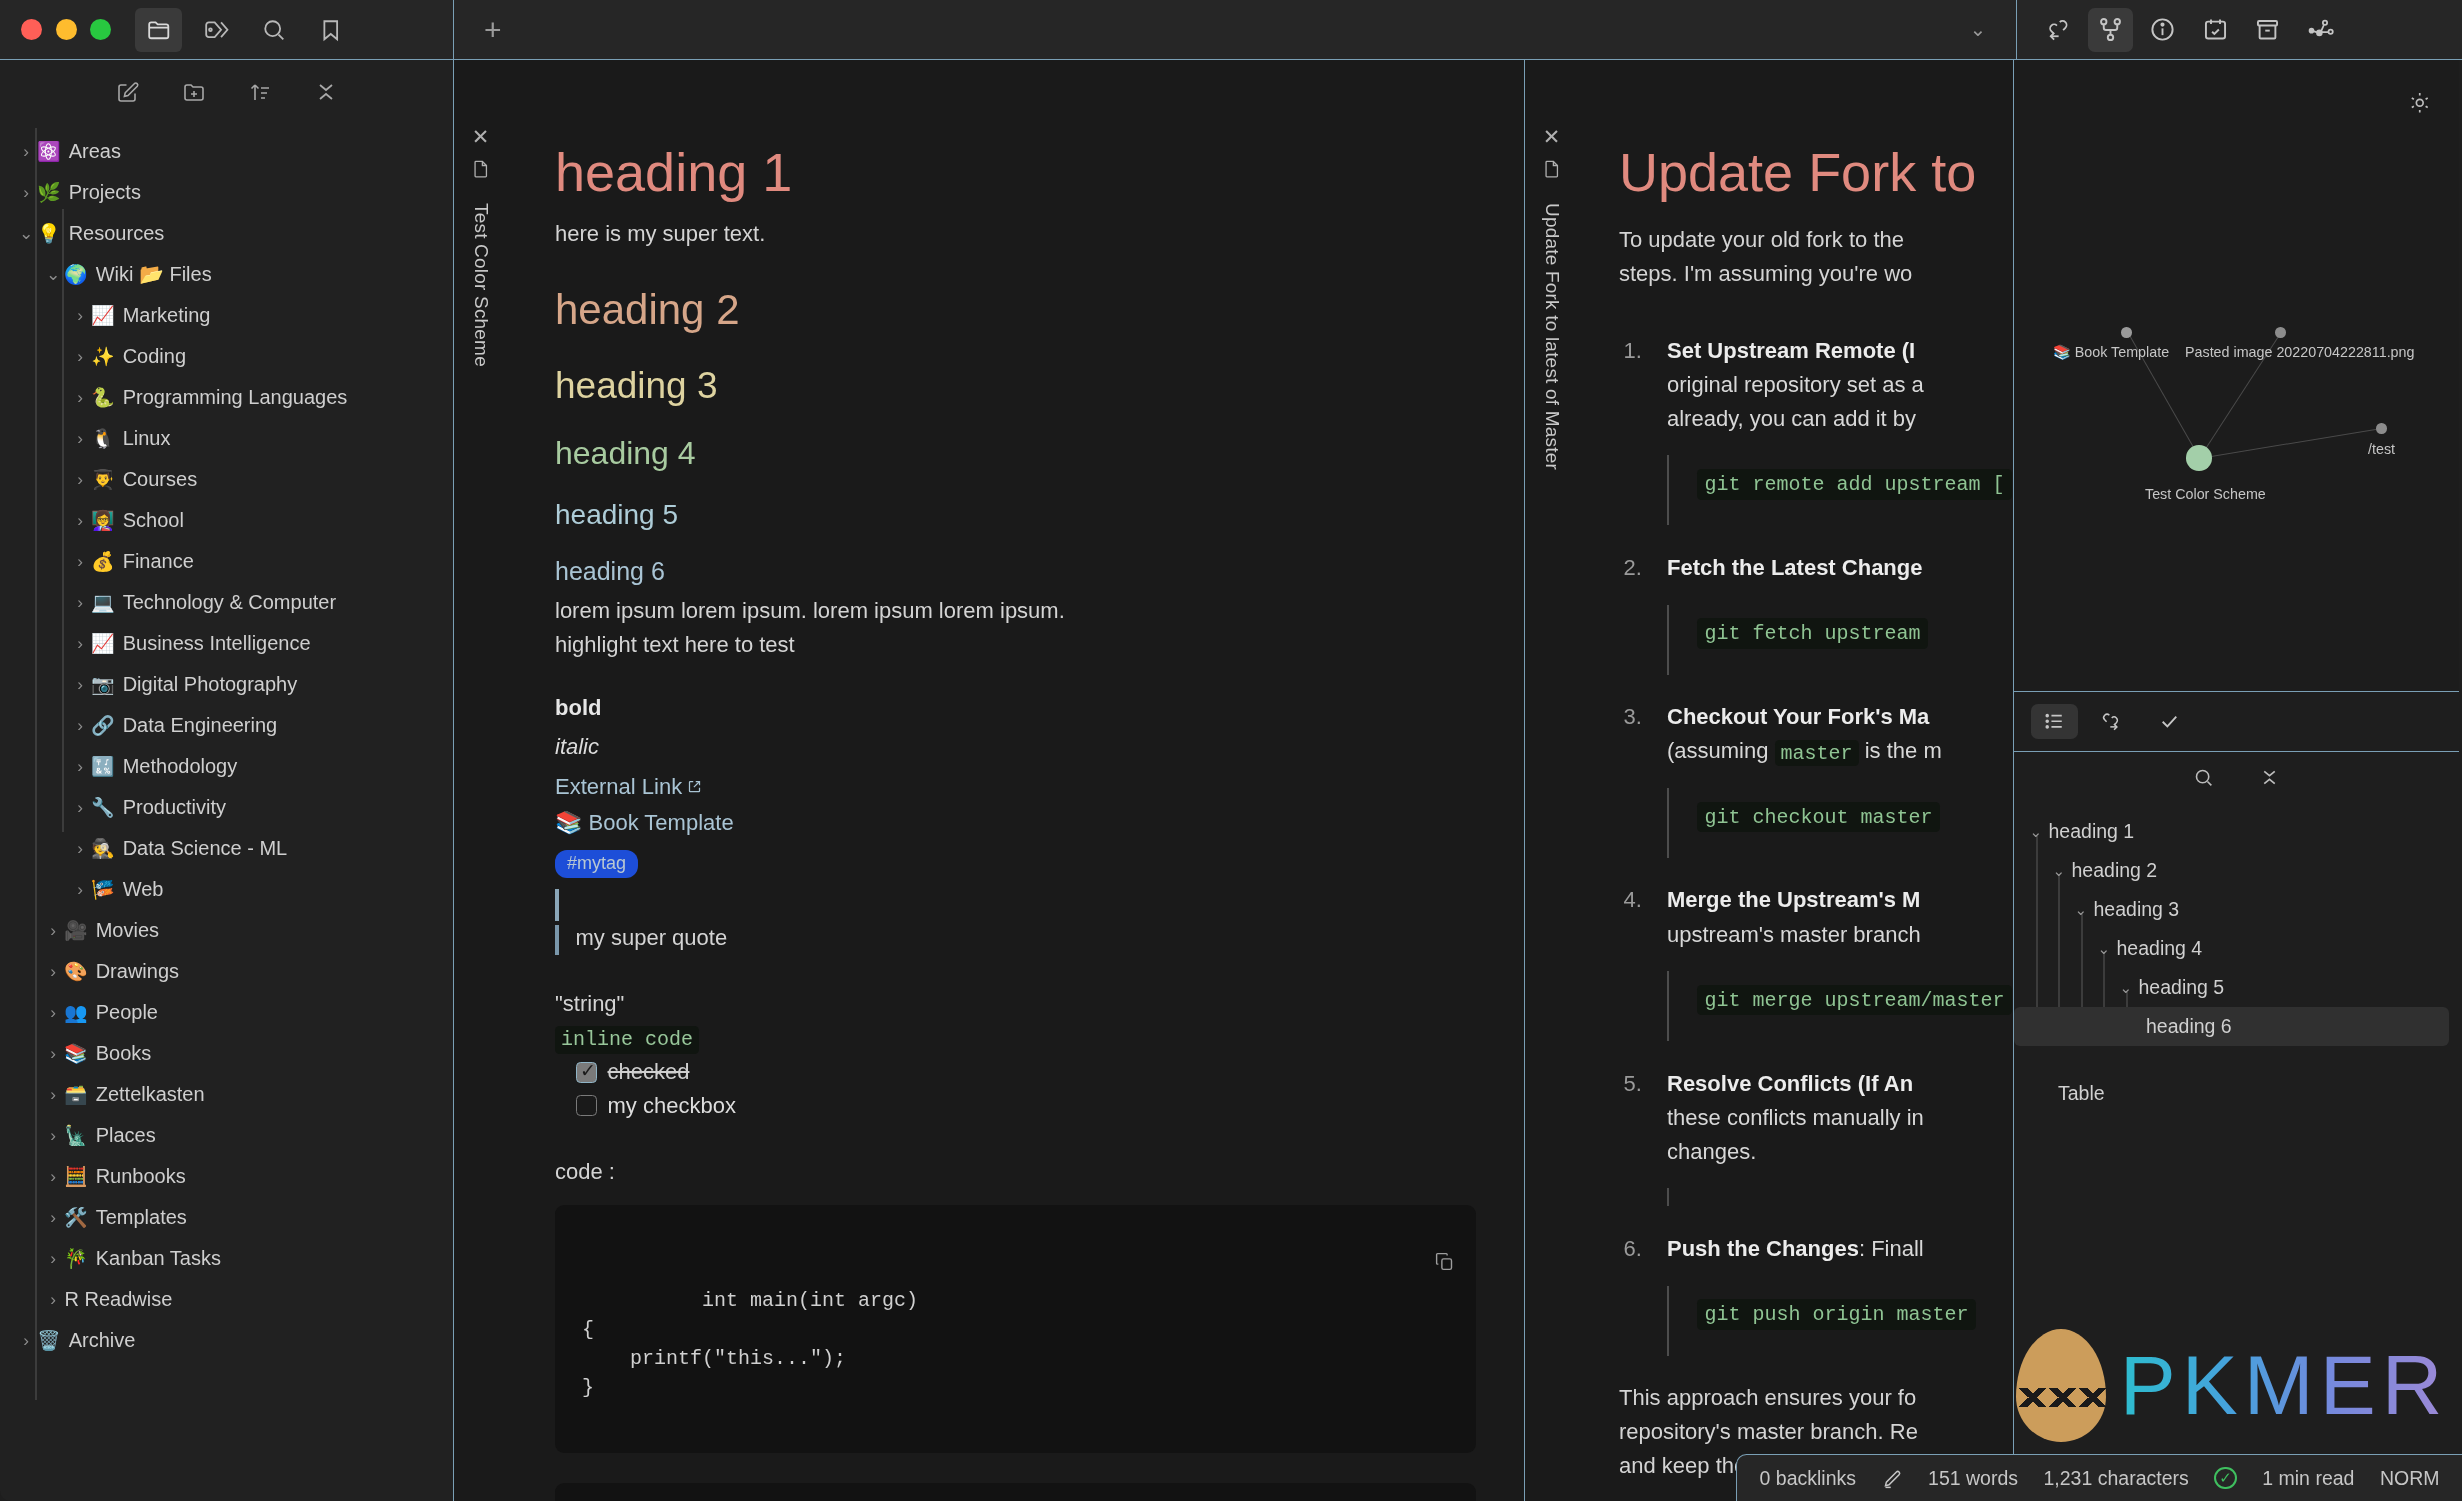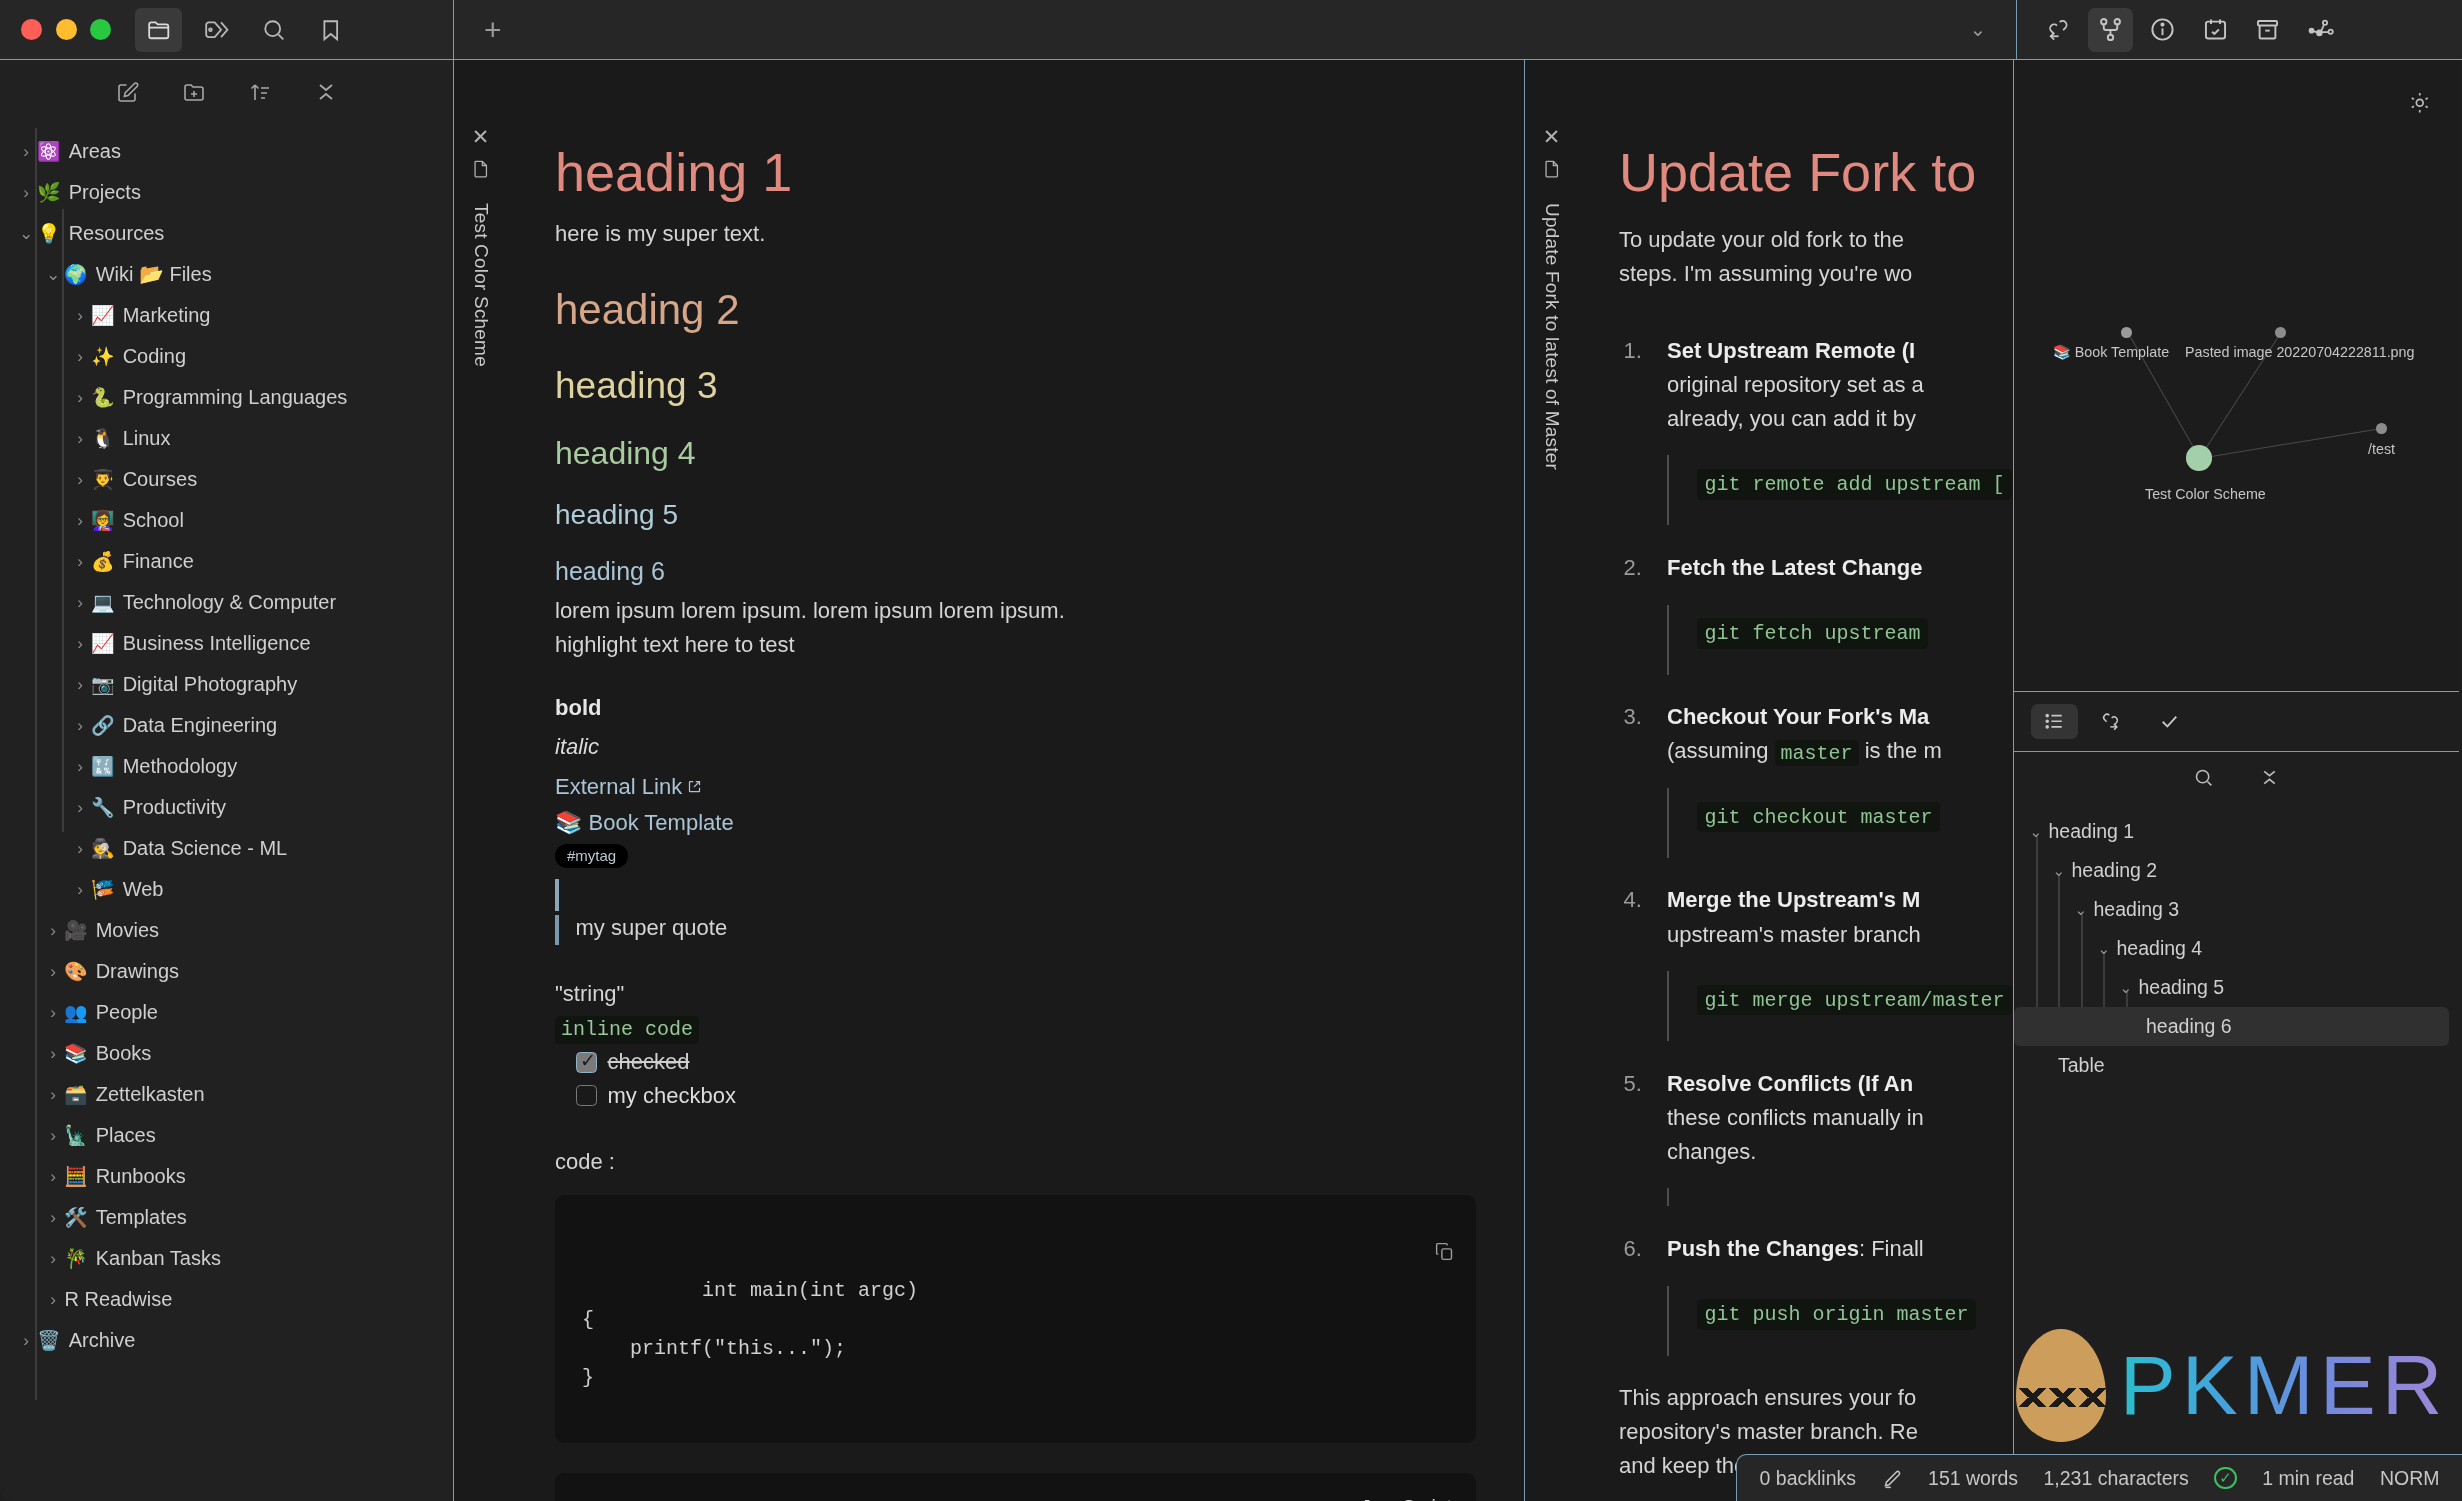--- a/index.html
+++ b/index.html
@@ -157,24 +157,25 @@
   .h6 { font-size: 25px; color: #a9c4d4; font-weight: 400; margin: 27px 0 9px; line-height:1.1;}
   .p  { font-size: 22px; color: #d4d4d4; line-height: 1.55; }
   .sp { margin-top: 28.5px; }
   .ital { font-style: italic; font-size: 22px; color: #dcdcdc; }
   .bld  { font-weight: 700; font-size: 22px; color: #e6e6e6; }
   .extlink { font-size: 22px; color: #a9c4d4; display: inline-flex; align-items: center; gap: 5.3px;}
   .extlink svg { width: 15px; height: 15px; }
   .ilink { font-size: 22px; color: #a9c4d4; }
   .tagpill {
     display: inline-block;
-    background: #000000; color: #b9c8d2;
+    background: #1d4ed8; color: #b9c8d2;
     border-radius: 12px;
     padding: 3.8px 12px;
-    font-size: 15px;
+    font-size: 18px;
+    margin-top: 6px;
   }
   .quote {
     border-left: 4.5px solid #7a97ab;
     padding-left: 16.5px;
     color: #d4d4d4;
     font-size: 22px;
     margin-top: 4.5px;
     min-height: 30px;
   }
   .quote.empty { min-height: 32px; border-left-color:#8aa6b8; }
@@ -274,21 +275,21 @@
     padding-left: 9px; position: relative;
   }
   .ol-item .ch { width: 25.5px; color: #9a9a9a; font-size: 15px; display:flex; align-items:center; justify-content:center;}
   .ol-item.sel { background: #303030; border-radius: 6px; margin-right: 10.5px;}
   .ol-d1 { padding-left: 9px; }
   .ol-d2 { padding-left: 32px; }
   .ol-d3 { padding-left: 54px; }
   .ol-d4 { padding-left: 77px; }
   .ol-d5 { padding-left: 99px; }
   .ol-d6 { padding-left: 132px; }
-  .ol-table { padding-left: 44px; font-size: 19.5px; color: #d0d0d0; height: 39px; display:flex; align-items:center;}
+  .ol-table { padding-left: 44px; font-size: 19.5px; color: #d0d0d0; height: 39px; display:flex; align-items:center;margin-top:28px;}
 
   
   .statusbar {
     position: absolute;
     right: 0; bottom: 0;
     height: 47px;
     background: #262626;
     border: 1.5px solid #7a9fb5;
     border-right: none; border-bottom: none;
     border-top-left-radius: 10.5px;

